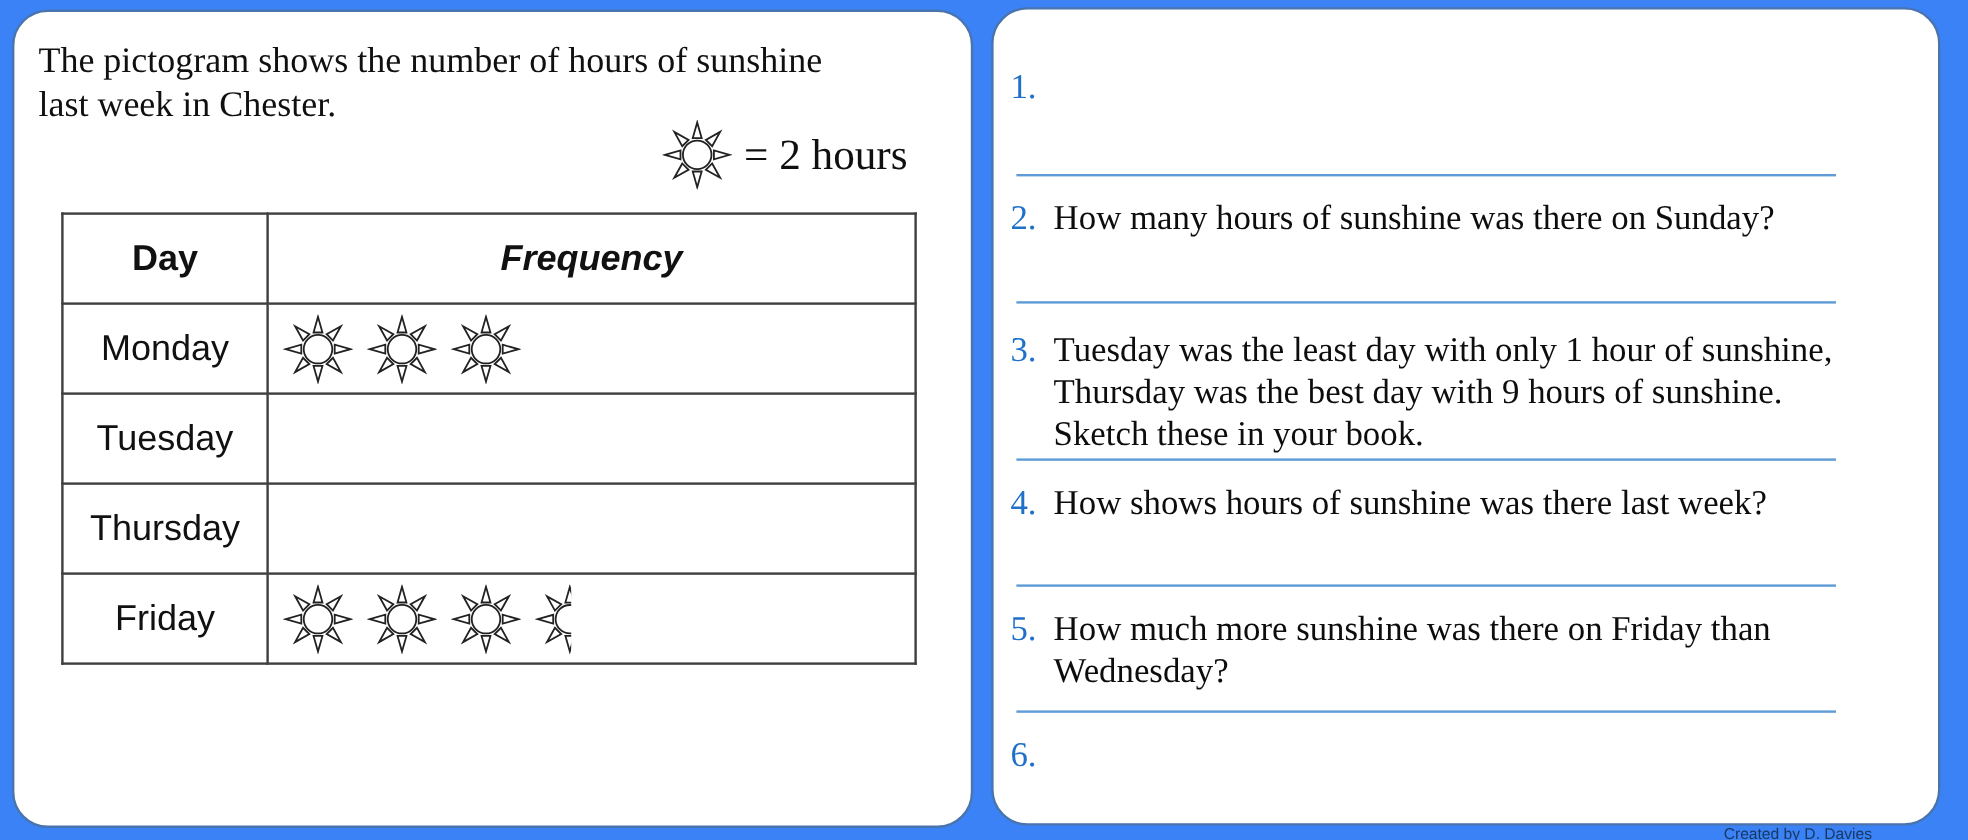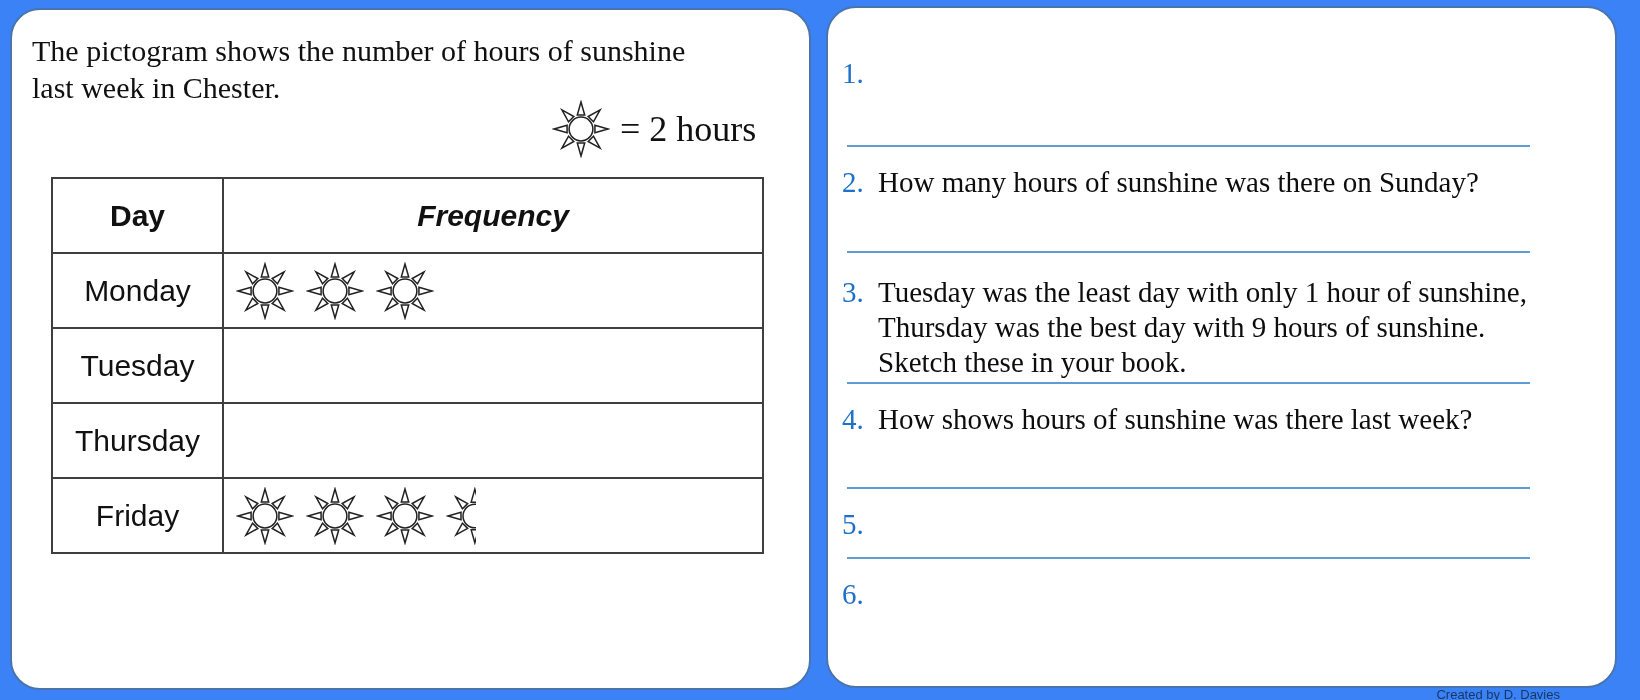--- a/index.html
+++ b/index.html
@@ -179,20 +179,22 @@
 Sketch these in your book.</span>
         </div>
         <div class="answer-line" style="margin-top: 2px;"></div>
         <div class="question" style="margin-top: 18px;">
           <span class="qnum">4.</span>
           <span class="qtext">How shows hours of sunshine was there last week?</span>
         </div>
         <div class="answer-line" style="margin-top: 50px;"></div>
         <div class="question" style="margin-top: 18px;">
           <span class="qnum">5.</span>
+          <span class="qtext">How much more sunshine was there on Friday than
+Wednesday?</span>
         </div>
         <div class="answer-line" style="margin-top: 15px;"></div>
         <div class="question" style="margin-top: 18px;">
           <span class="qnum">6.</span>
         </div>
       </div>
   </section>
 
   <div class="credit">Created by D. Davies</div>
 

